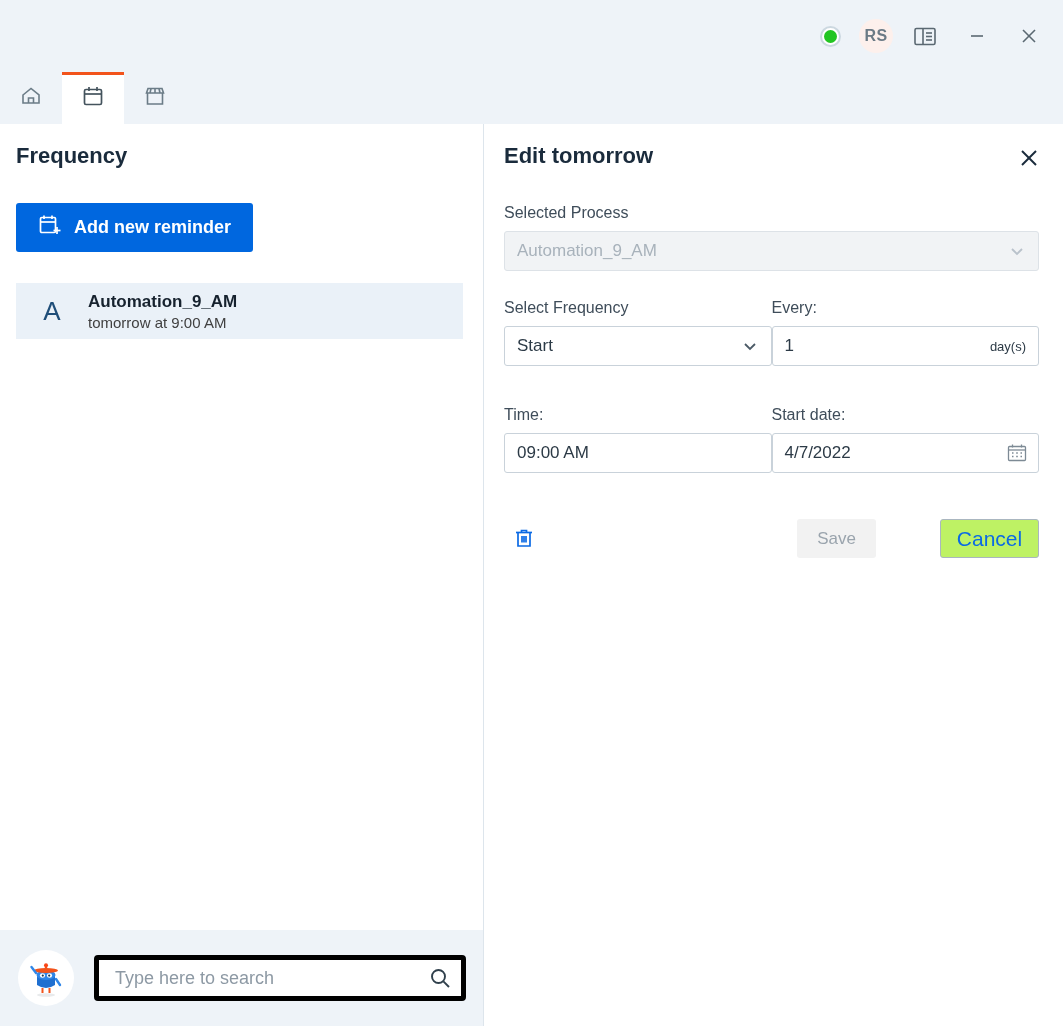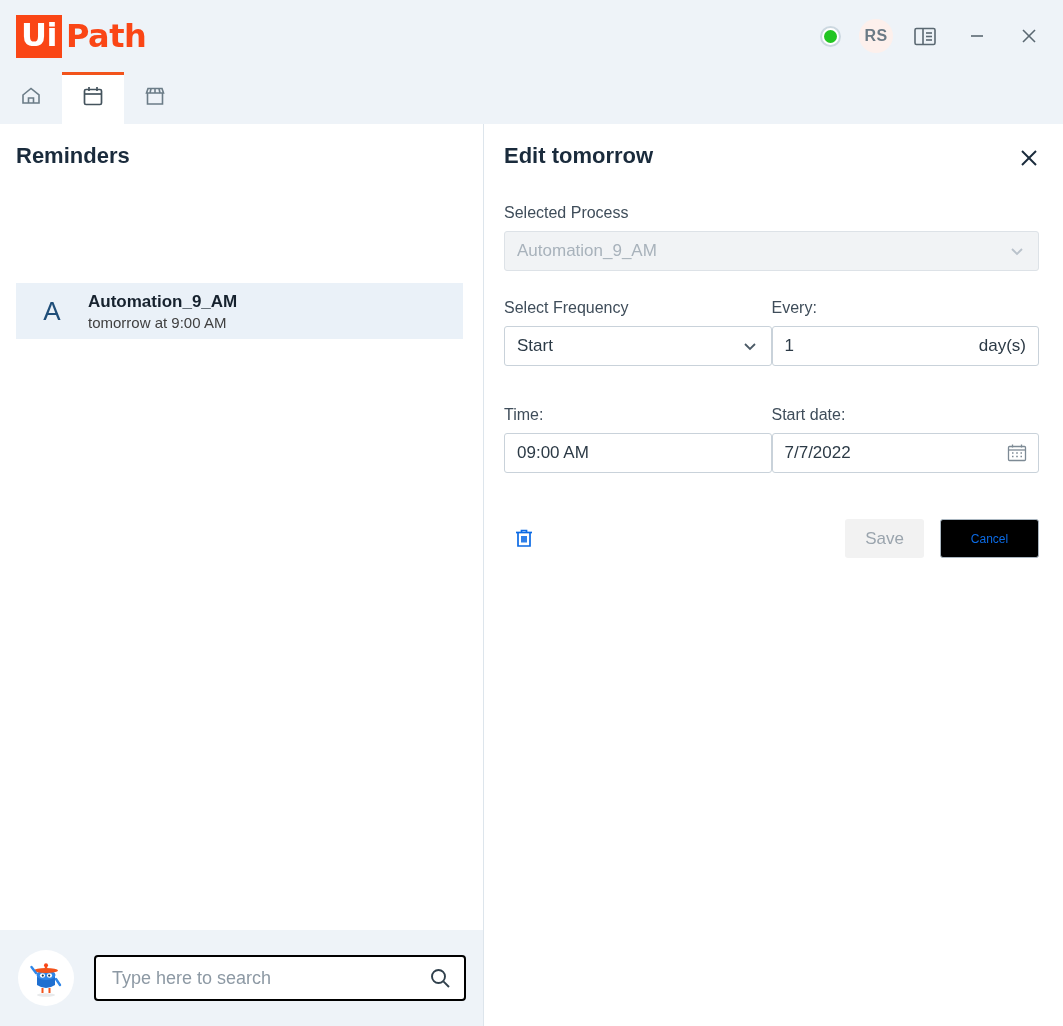--- a/index.html
+++ b/index.html
@@ -211,21 +211,21 @@
     display: flex;
   }
   .select-box.disabled .chev { color: #b9c2cb; }
 
   .row { display: flex; }
   .col { flex: 1; }
 
   .suffix {
     position: absolute; right: 12px; top: 50%;
     transform: translateY(-50%);
-    font-size: 17px; color: #2c3a46;
+    font-size: 13px; color: #2c3a46;
   }
   .cal-icon {
     position: absolute; right: 10px; top: 50%;
     transform: translateY(-50%);
     color: #7d8a95; display: flex;
   }
 
   .actions {
     display: flex; align-items: flex-start;
     margin-top: 46px;
@@ -241,25 +241,26 @@
     width: 79px; height: 39px;
     background: #f2f2f2; color: #9aa4ad;
     border: none; border-radius: 3px;
     font-size: 17px;
     font-family: "Liberation Sans", sans-serif;
     cursor: default;
     margin-right: 16px;
   }
   .btn-cancel {
     width: 99px; height: 39px;
-    background: #000000; color: #0b6ae4;
+    background: #bef264; color: #0b6ae4;
     border: 1px solid #aab6c0; border-radius: 3px;
-    font-size: 12px;
+    font-size: 21px;
     font-family: "Liberation Sans", sans-serif;
     cursor: pointer;
+    margin-left: 48px;
   }
 
   
   .bottombar {
     position: absolute; left: 0; top: 930px;
     width: 483px; height: 96px;
     background: #eef3f8;
     display: flex; align-items: center;
   }
   .mascot {
@@ -269,44 +270,40 @@
     display: flex; align-items: center; justify-content: center;
     overflow: hidden;
   }
   .searchwrap {
     position: relative;
     margin-left: 20px;
     width: 372px; height: 46px;
   }
   .searchwrap input {
     width: 100%; height: 100%;
-    border: 2px solid #000000; border-radius: 4px;
+    border: 5px solid #000000; border-radius: 4px;
     background: #ffffff;
     font-size: 18px; color: #2c3a46;
     padding: 0 46px 0 16px;
     font-family: "Liberation Sans", sans-serif;
     outline: none;
   }
   .searchwrap input::placeholder { color: #8d99a4; }
   .search-icon {
     position: absolute; right: 14px; top: 50%;
     transform: translateY(-50%);
     color: #30404c; display: flex;
   }
 </style>
 </head>
 <body>
 
 <div class="app">
 
   <div class="titlebar">
-    <div class="logo">
-      <span class="logo-box">Ui</span>
-      <span class="logo-text">Path</span>
-    </div>
 
     <div class="titlebar-right">
       <div class="status-dot-wrap">
         <div class="status-dot-ring">
             <div class="status-dot"></div>
           </div>
       </div>
       <div class="avatar-initials">RS</div>
       <button class="tb-btn">
         <svg width="22" height="19" viewBox="0 0 22 19" fill="none" stroke="currentColor" stroke-width="1.6">
@@ -357,22 +354,35 @@
           <path d="M4.5 8 V19 H19.5 V8"></path>
           <line x1="8" y1="3.5" x2="7" y2="8"></line>
           <line x1="12" y1="3.5" x2="12" y2="8"></line>
           <line x1="16" y1="3.5" x2="17" y2="8"></line>
         </svg>
       </span>
     </div>
   </div>
 
   <div class="left-panel">
-    <div class="panel-title">Reminders</div>
-
+    <div class="panel-title">Frequency</div>
+
+    <button class="add-btn">
+      <span>
+        <svg width="24" height="24" viewBox="0 0 24 24" fill="none" stroke="currentColor" stroke-width="1.7">
+          <rect x="2.5" y="4.5" width="15" height="15" rx="1.3"></rect>
+          <line x1="2.5" y1="9" x2="17.5" y2="9"></line>
+          <line x1="6" y1="2.5" x2="6" y2="6"></line>
+          <line x1="14" y1="2.5" x2="14" y2="6"></line>
+          <line x1="19" y1="14" x2="19" y2="21"></line>
+          <line x1="15.5" y1="17.5" x2="22.5" y2="17.5"></line>
+        </svg>
+      </span>
+      <span>Add new reminder</span>
+    </button>
 
     <div class="reminder-item">
       <div class="reminder-avatar">A</div>
       <div class="reminder-text">
         <div class="reminder-name">Automation_9_AM</div>
         <div class="reminder-sub">tomorrow at 9:00 AM</div>
       </div>
     </div>
   </div>
 
@@ -427,21 +437,21 @@
       <div class="row" style="margin-top:40px;">
         <div class="col">
           <div class="field-label">Time:</div>
           <div class="text-box">
             <span>09:00 AM</span>
           </div>
         </div>
         <div class="col">
           <div class="field-label">Start date:</div>
           <div class="text-box">
-            <span>7/7/2022</span>
+            <span>4/7/2022</span>
             <span class="cal-icon">
               <svg width="22" height="22" viewBox="0 0 22 22" fill="none" stroke="currentColor" stroke-width="1.3">
                 <rect x="2.5" y="4.5" width="17" height="14" rx="1"></rect>
                 <line x1="2.5" y1="8" x2="19.5" y2="8"></line>
                 <line x1="6.5" y1="2.5" x2="6.5" y2="5.5"></line>
                 <line x1="15.5" y1="2.5" x2="15.5" y2="5.5"></line>
                 <line x1="6" y1="11" x2="7.5" y2="11"></line>
                 <line x1="10.2" y1="11" x2="11.8" y2="11"></line>
                 <line x1="14.5" y1="11" x2="16" y2="11"></line>
                 <line x1="6" y1="14.5" x2="7.5" y2="14.5"></line>

